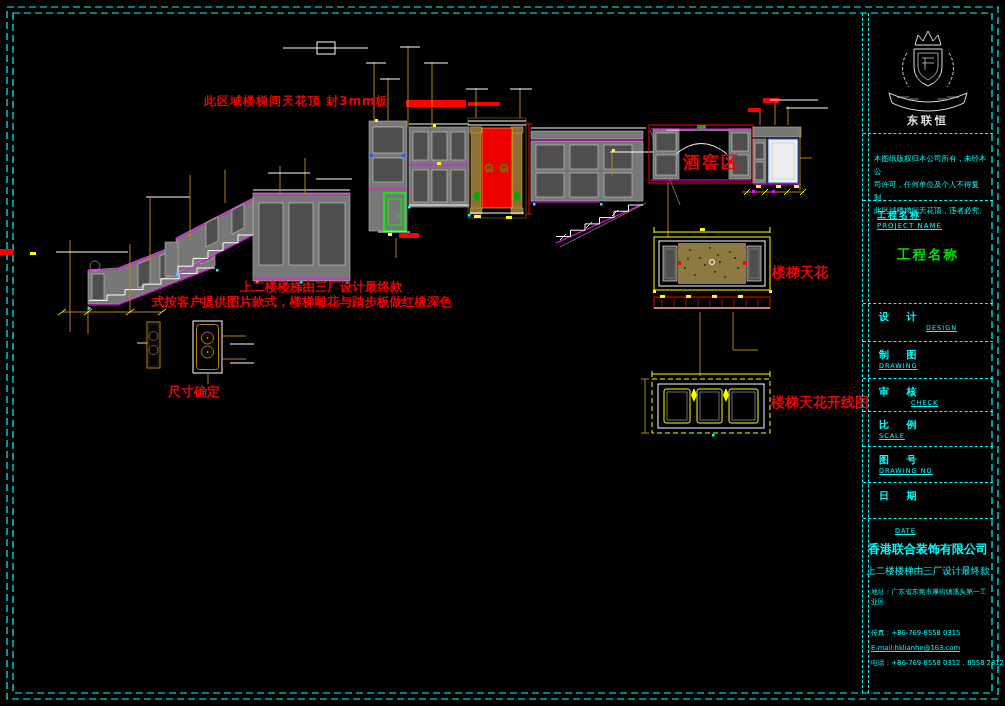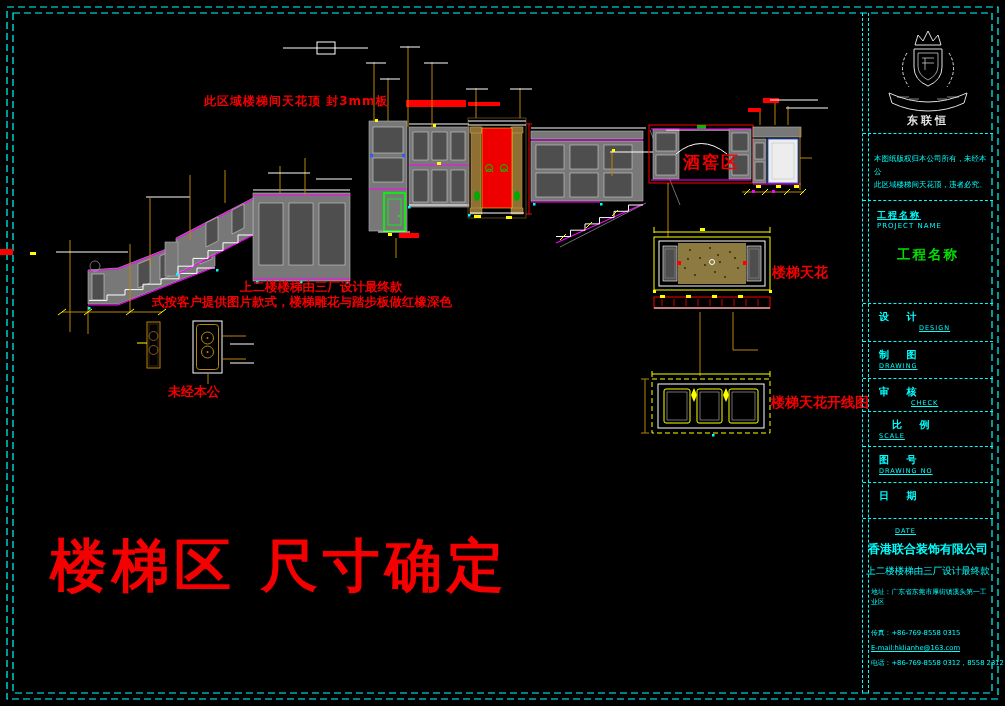--- a/index.html
+++ b/index.html
@@ -29,21 +29,21 @@
   .tb{position:absolute;left:862px;top:13px;width:130px;height:680px;z-index:2;
       border-left:1px dashed #00ffff;color:#00ffff;}
   .tb .vin{position:absolute;left:5px;top:0;height:100%;border-left:1px dashed #00ffff;}
   .tb .hr{position:absolute;left:0;width:130px;border-top:1px dashed #00ffff;height:0;}
   .tb .txt{position:absolute;white-space:nowrap;}
   .crest{position:absolute;left:20px;top:14px;}
   .logo-cn{position:absolute;left:0;top:100px;width:130px;text-align:center;
            color:#e8e8e8;font-size:11px;letter-spacing:3px;font-weight:bold;}
   .disc{position:absolute;left:11px;top:139px;font-size:7.5px;line-height:13px;color:#00ffff;}
   .pl1{left:14px;top:196px;font-size:9px;font-weight:bold;text-decoration:underline;letter-spacing:2px;}
-  .pl2{left:14px;top:209px;font-size:7px;letter-spacing:1px;}
+  .pl2{left:14px;top:209px;font-size:7px;text-decoration:underline;letter-spacing:1px;}
   .pname{position:absolute;left:0;top:233px;width:130px;text-align:center;
          color:#00dd00;font-size:13.5px;font-weight:bold;letter-spacing:2px;}
   .rowlab{font-size:10px;letter-spacing:7px;font-weight:bold;}
   .rowen{font-size:6.5px;text-decoration:underline;letter-spacing:1px;}
   .comp1{position:absolute;left:0;top:528px;width:130px;text-align:center;font-size:12px;font-weight:bold;}
   .comp2{position:absolute;left:0;top:552px;width:130px;text-align:center;font-size:9.5px;}
   .small{font-size:6.8px;}
   .email{text-decoration:underline;}
 </style>
 </head>
@@ -363,23 +363,22 @@
 
   <div class="ov redtxt" style="left:240px;top:279px;font-size:12.5px;">上二楼楼梯由三厂设计最终款</div>
   <div class="ov redtxt" style="left:152px;top:294px;font-size:12.5px;">式按客户提供图片款式，楼梯雕花与踏步板做红橡深色</div>
 
   <div class="ov redtxt" style="left:683px;top:151px;font-size:17px;letter-spacing:2px;">酒窖区</div>
 
   <div class="ov redtxt" style="left:772px;top:264px;font-size:14px;">楼梯天花</div>
 
   <div class="ov redtxt" style="left:771px;top:394px;font-size:14px;">楼梯天花开线图</div>
 
-  <div class="ov redtxt" style="left:168px;top:383px;font-size:13px;">未经本公</div>
-
-  <div class="ov big-title">楼梯区  尺寸确定</div>
+  <div class="ov redtxt" style="left:168px;top:383px;font-size:13px;">尺寸确定</div>
+
 
   <div class="tb">
     <div class="vin"></div>
     <div class="hr" style="top:120px;"></div>
     <div class="hr" style="top:187px;"></div>
     <div class="hr" style="top:290px;"></div>
     <div class="hr" style="top:328px;"></div>
     <div class="hr" style="top:365px;"></div>
     <div class="hr" style="top:398px;"></div>
     <div class="hr" style="top:433px;"></div>
@@ -395,34 +394,35 @@
         <path d="M24,26 q-10,16 2,34" stroke-dasharray="3 2"></path>
         <path d="M66,26 q10,16 -2,34" stroke-dasharray="3 2"></path>
         <path d="M6,66 q20,9 39,9 q19,0 39,-9 l-3,10 q-17,8 -36,8 q-19,0 -36,-8 Z"></path>
         <path d="M14,70 h12 M26,72 h10 M54,72 h10 M64,70 h12" stroke-width=".6"></path>
       </g>
     </svg>
     <div class="logo-cn">东联恒</div>
 
     <div class="disc">
       <div>本图纸版权归本公司所有，未经本公</div>
+      <div>司许可，任何单位及个人不得复制、</div>
       <div>此区域楼梯间天花顶，违者必究。</div>
     </div>
 
     <div class="txt pl1">工程名称</div>
     <div class="txt pl2">PROJECT NAME</div>
     <div class="pname">工程名称</div>
 
     <div class="txt rowlab" style="left:16px;top:297px;">设  计</div>
-    <div class="txt rowen" style="left:9px;top:311px;padding-left:47px;">DESIGN</div>
+    <div class="txt rowen" style="left:16px;top:311px;padding-left:47px;">DESIGN</div>
     <div class="txt rowlab" style="left:16px;top:335px;">制  图</div>
     <div class="txt rowen" style="left:16px;top:349px;">DRAWING</div>
     <div class="txt rowlab" style="left:16px;top:372px;">审  核</div>
     <div class="txt rowen" style="left:16px;top:386px;padding-left:32px;">CHECK</div>
-    <div class="txt rowlab" style="left:16px;top:405px;margin-left:13px;">比  例</div>
+    <div class="txt rowlab" style="left:16px;top:405px;">比  例</div>
     <div class="txt rowen" style="left:16px;top:419px;">SCALE</div>
     <div class="txt rowlab" style="left:16px;top:440px;">图  号</div>
     <div class="txt rowen" style="left:16px;top:454px;">DRAWING NO</div>
     <div class="txt rowlab" style="left:16px;top:476px;">日  期</div>
     <div class="txt rowen" style="left:16px;top:514px;padding-left:16px;">DATE</div>
 
     <div class="comp1">香港联合装饰有限公司</div>
     <div class="comp2">上二楼楼梯由三厂设计最终款</div>
     <div class="txt small" style="left:8px;top:574px;width:116px;white-space:normal;line-height:10px;">地址：广东省东莞市厚街镇溪头第一工业区</div>
     <div class="txt small" style="left:8px;top:598px;margin-top:47px;">电话：+86-769-8558 0312，8558 2312</div>

